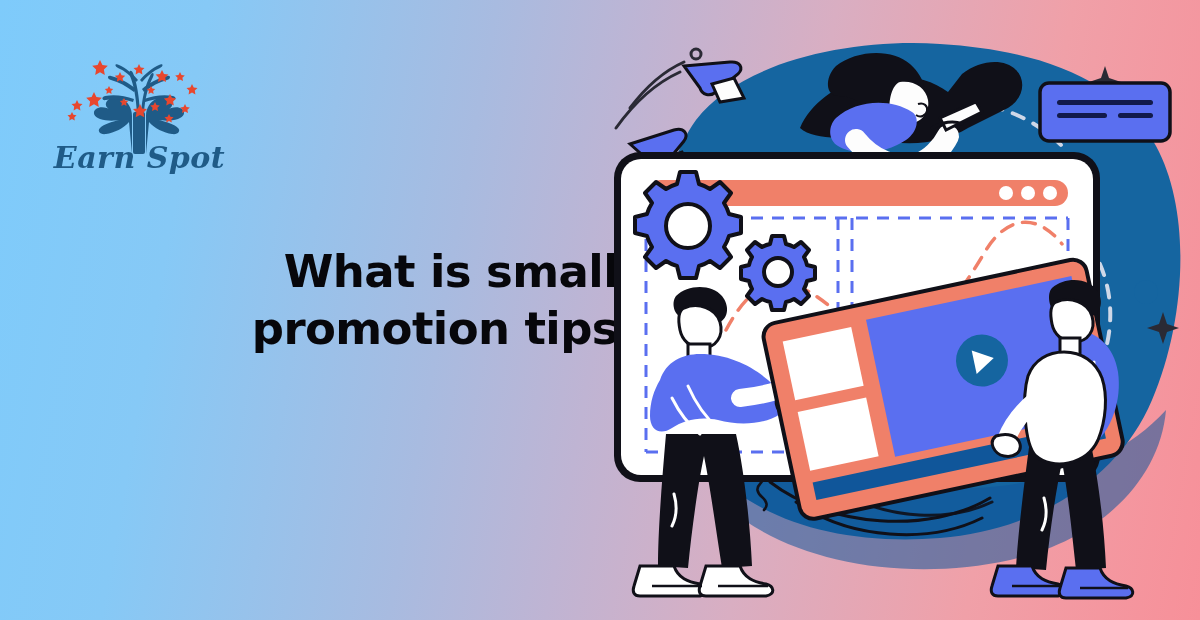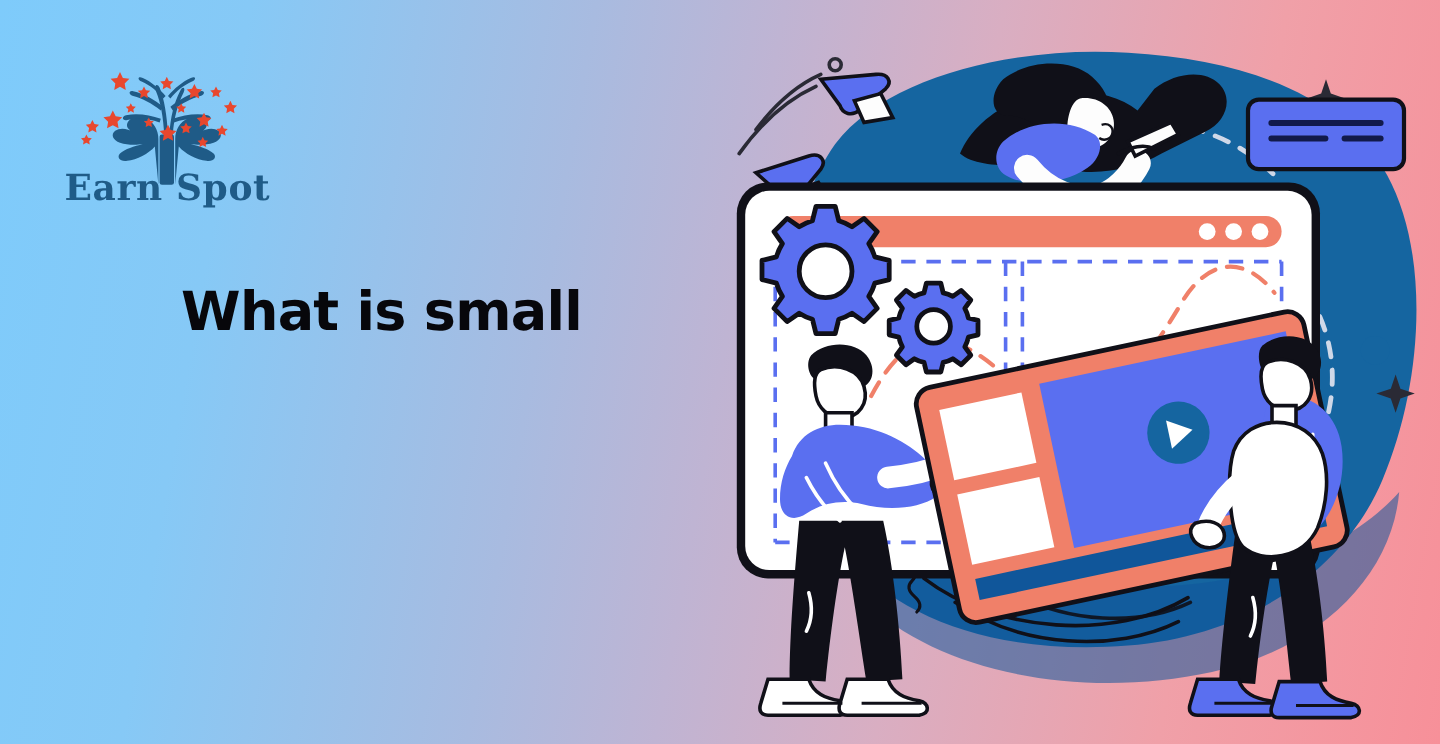--- a/index.html
+++ b/index.html
@@ -35,30 +35,31 @@
     left: 52px; top: 42px;
     width: 175px; height: 155px;
   }
   .brand svg { display: block; width: 175px; height: 120px; }
   .brand-word {
     position: absolute;
     left: 0; top: 98px;
     width: 175px;
     text-align: center;
     font-family: "DejaVu Serif", serif;
+    font-style: italic;
     font-weight: bold;
     font-size: 30px;
     letter-spacing: .5px;
     color: #1f5b87;
   }
   .headline {
     position: absolute;
-    left: 18px; top: 199px;
+    left: 18px; top: 211px;
     width: 600px;
-    text-align: center;
+    text-align: right;
     font-family: "DejaVu Sans", "Liberation Sans", sans-serif;
     font-weight: bold;
     font-size: 45px;
     line-height: 57px;
     letter-spacing: -0.6px;
     color: #07070b;
     margin-top: 32px;
   }
   .headline .ln { display: block; }
 
@@ -119,20 +120,21 @@
           <path d="M25 58 l1.7 3.4 3.8 .6 -2.7 2.6 .6 3.8 -3.4-1.8 -3.4 1.8 .6-3.8 -2.7-2.6 3.8-.6z"></path>
           <path d="M20 70 l1.4 2.8 3.1 .4 -2.2 2.2 .5 3.1 -2.8-1.5 -2.8 1.5 .5-3.1 -2.2-2.2 3.1-.4z"></path>
           <path d="M72 56 l1.3 2.6 2.9 .4 -2.1 2 .5 2.9 -2.6-1.4 -2.6 1.4 .5-2.9 -2.1-2 2.9-.4z"></path>
         </g>
       </svg>
       <div class="brand-word">Earn Spot</div>
     </div>
 
     <h1 class="headline">
       <span class="ln">What is small</span>
+      <span class="ln">promotion tips</span>
     </h1>
   </div>
 
   <div class="illo">
     <svg viewBox="0 0 600 620" xmlns="http://www.w3.org/2000/svg">
       <defs>
         <clipPath id="frameClip">
           <rect x="0" y="0" width="600" height="620"></rect>
         </clipPath>
       </defs>

